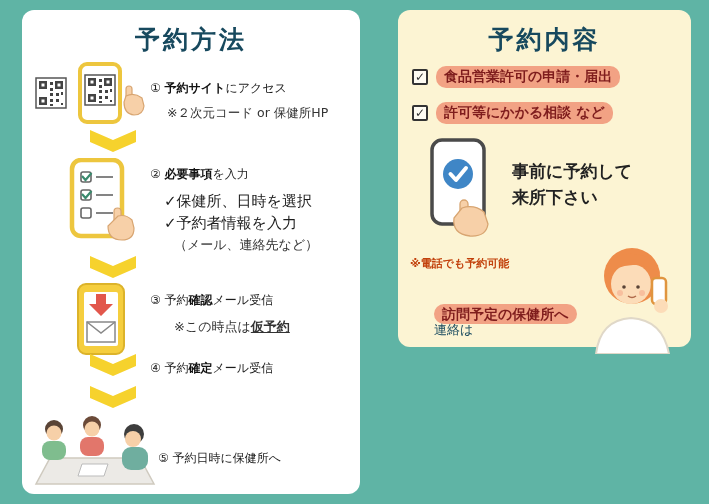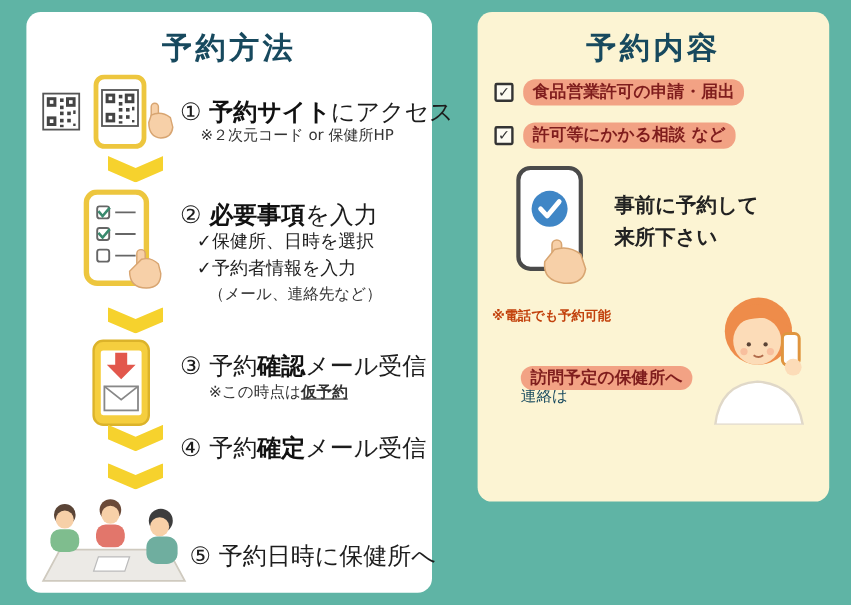--- a/index.html
+++ b/index.html
@@ -6,28 +6,28 @@
   html,body { width:709px; height:504px; }
   body {
     background:#5fb4a5;
     font-family:"DejaVu Sans","Liberation Sans",sans-serif;
     position:relative;
     overflow:hidden;
   }
   #stage { position:absolute; left:0; top:0; width:709px; height:504px; }
   .panel { position:absolute; border-radius:12px; }
   #left-panel  { left:22px;  top:10px; width:338px; height:484px; background:#ffffff; }
-  #right-panel { left:398px; top:10px; width:293px; height:408px; background:#fcf4d3; }
+  #right-panel { left:398px; top:10px; width:293px; height:337px; background:#fcf4d3; }
   .panel-title {
     position:absolute; top:13px; left:0; width:100%;
     text-align:center; font-size:25px; font-weight:bold;
     color:#17495e; letter-spacing:3px;
   }
   .abs { position:absolute; }
-  .step-line { font-size:20px; color:#1d1d1d; white-space:nowrap;text-align:center; }
+  .step-line { font-size:12px; color:#1d1d1d; white-space:nowrap;text-align:center; }
   .step-line b { font-weight:bold; color:#111; }
   .note  { font-size:12.5px; color:#333; white-space:nowrap; }
   .note3 { font-size:13px;   color:#333; white-space:nowrap; }
   .note3 .u { font-weight:bold; text-decoration:underline; }
   .sub   { font-size:15px; color:#1d1d1d; white-space:nowrap; }
   .sub.small { font-size:13px; color:#333; }
   .arrow {
     width:46px; height:22px; background:#f6d22d;
     clip-path:polygon(0 0,50% 45%,100% 0,100% 55%,50% 100%,0 55%);
   }

